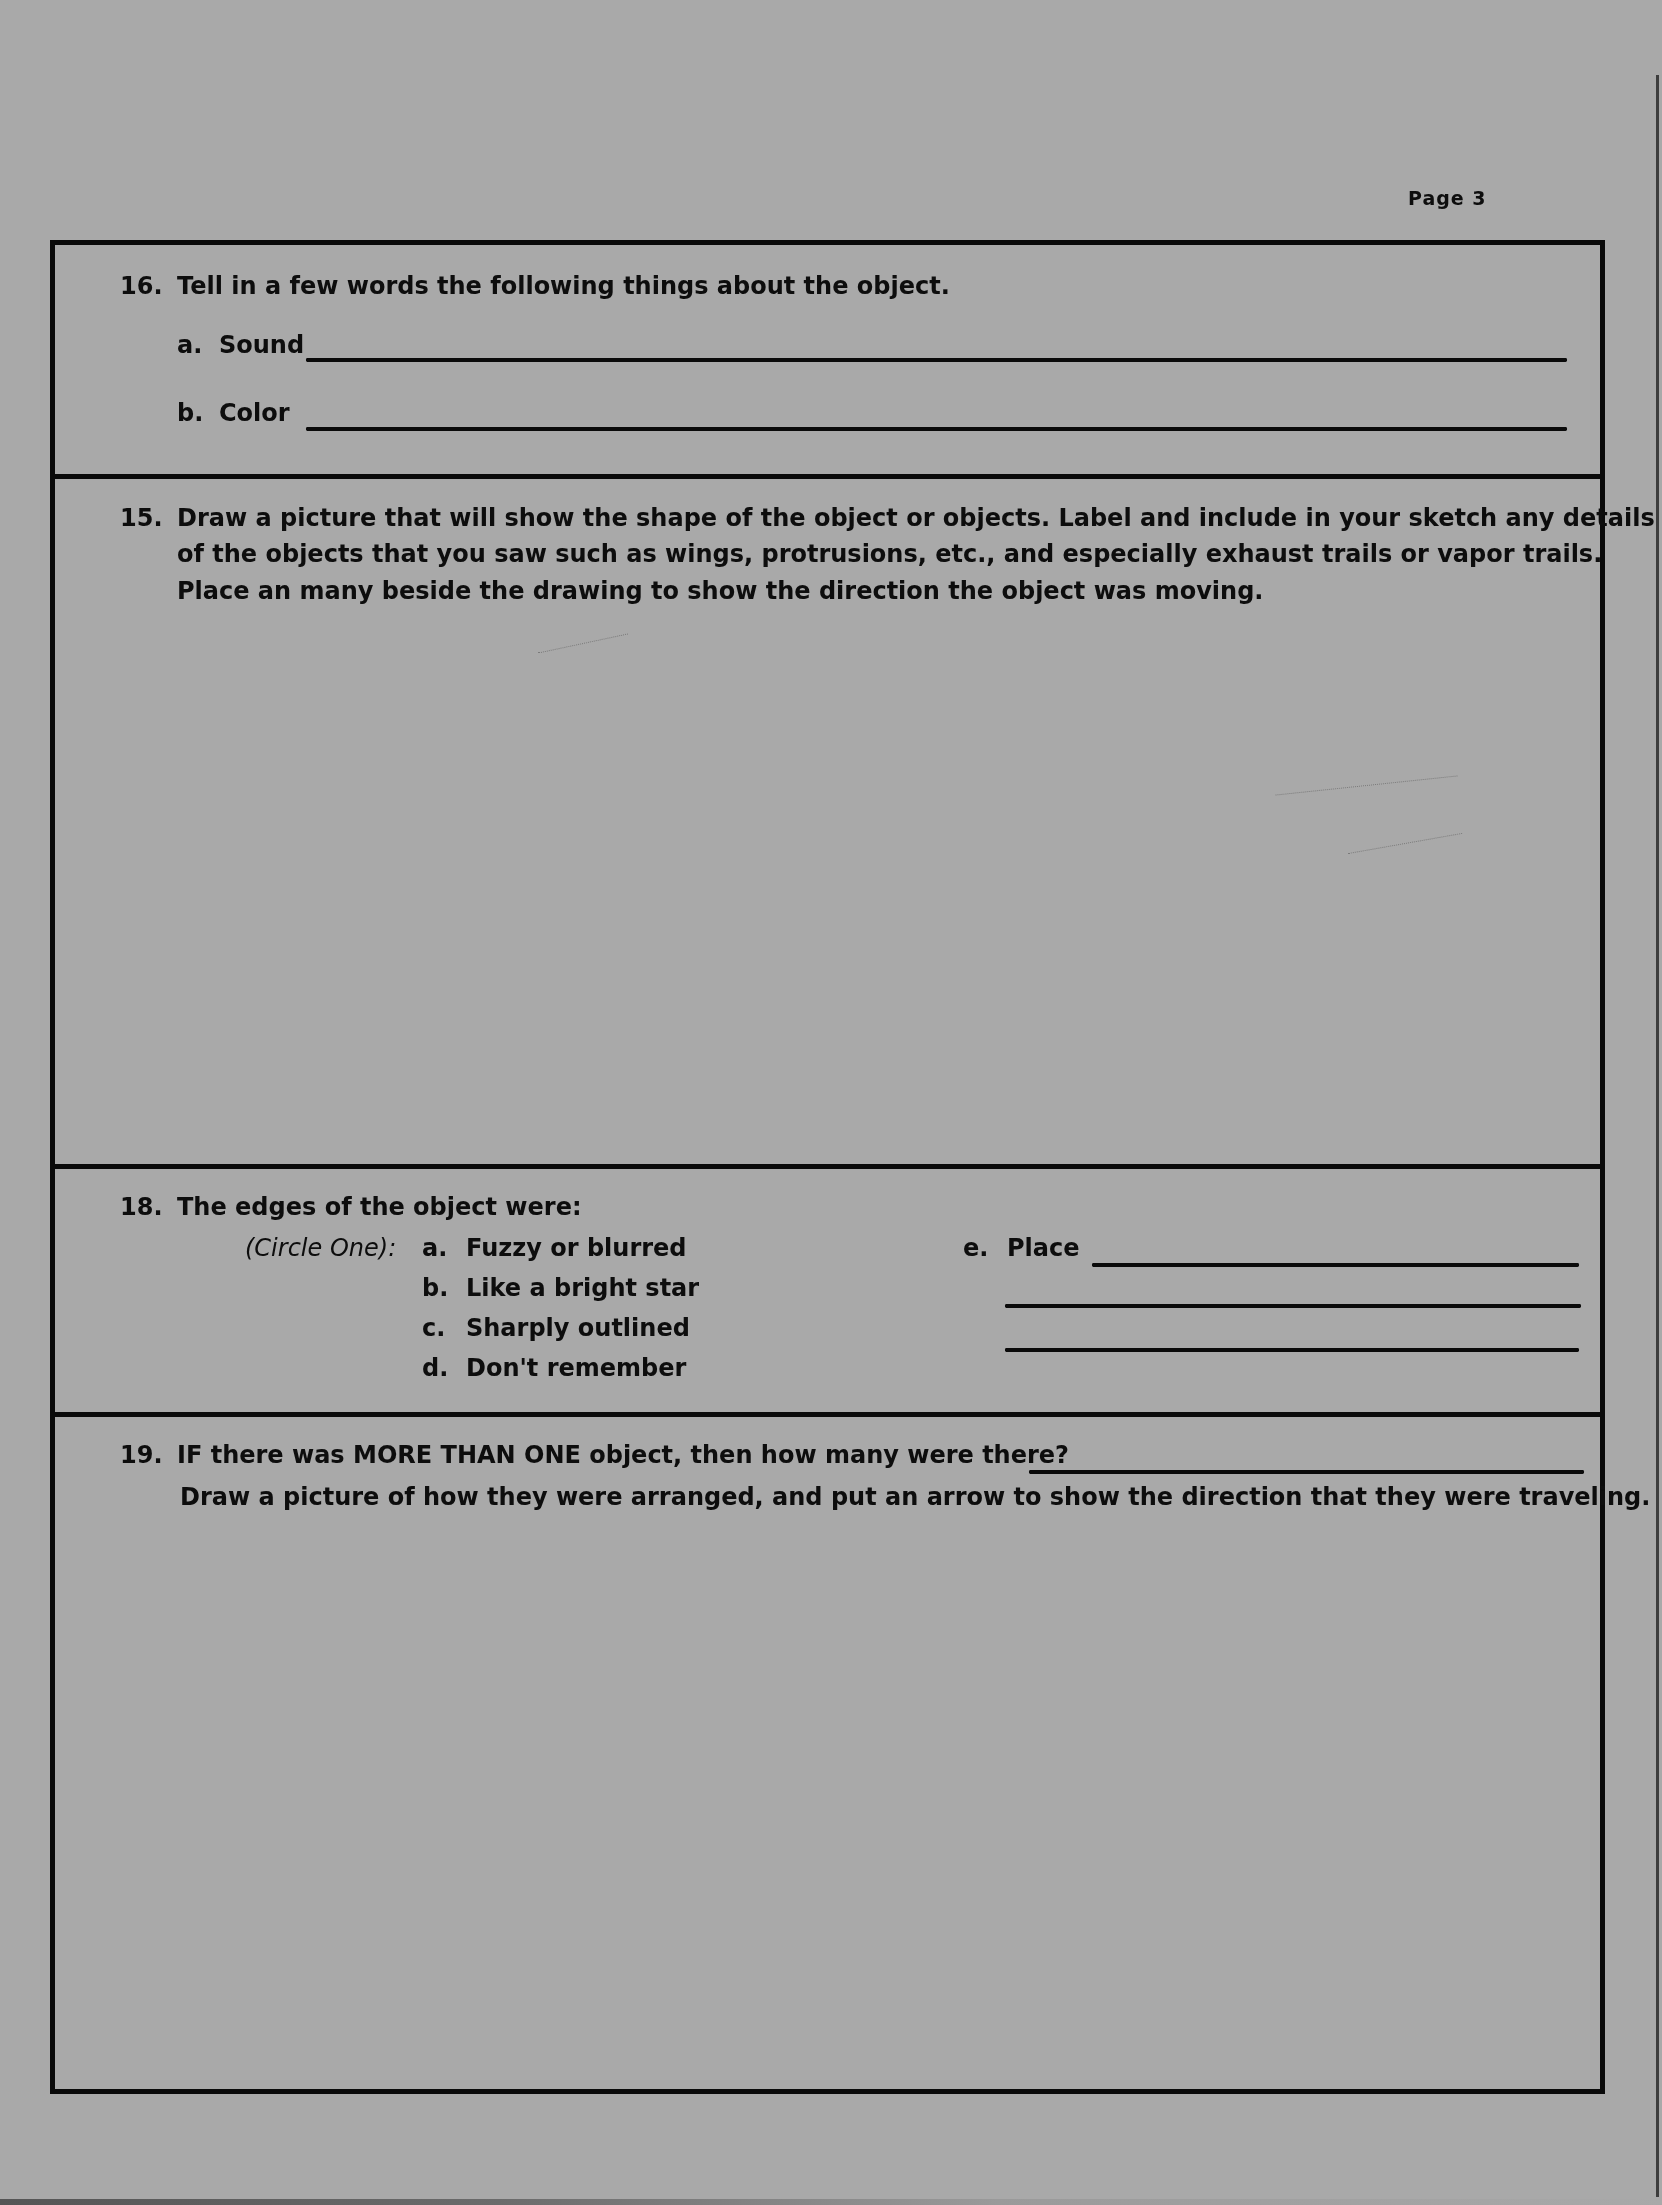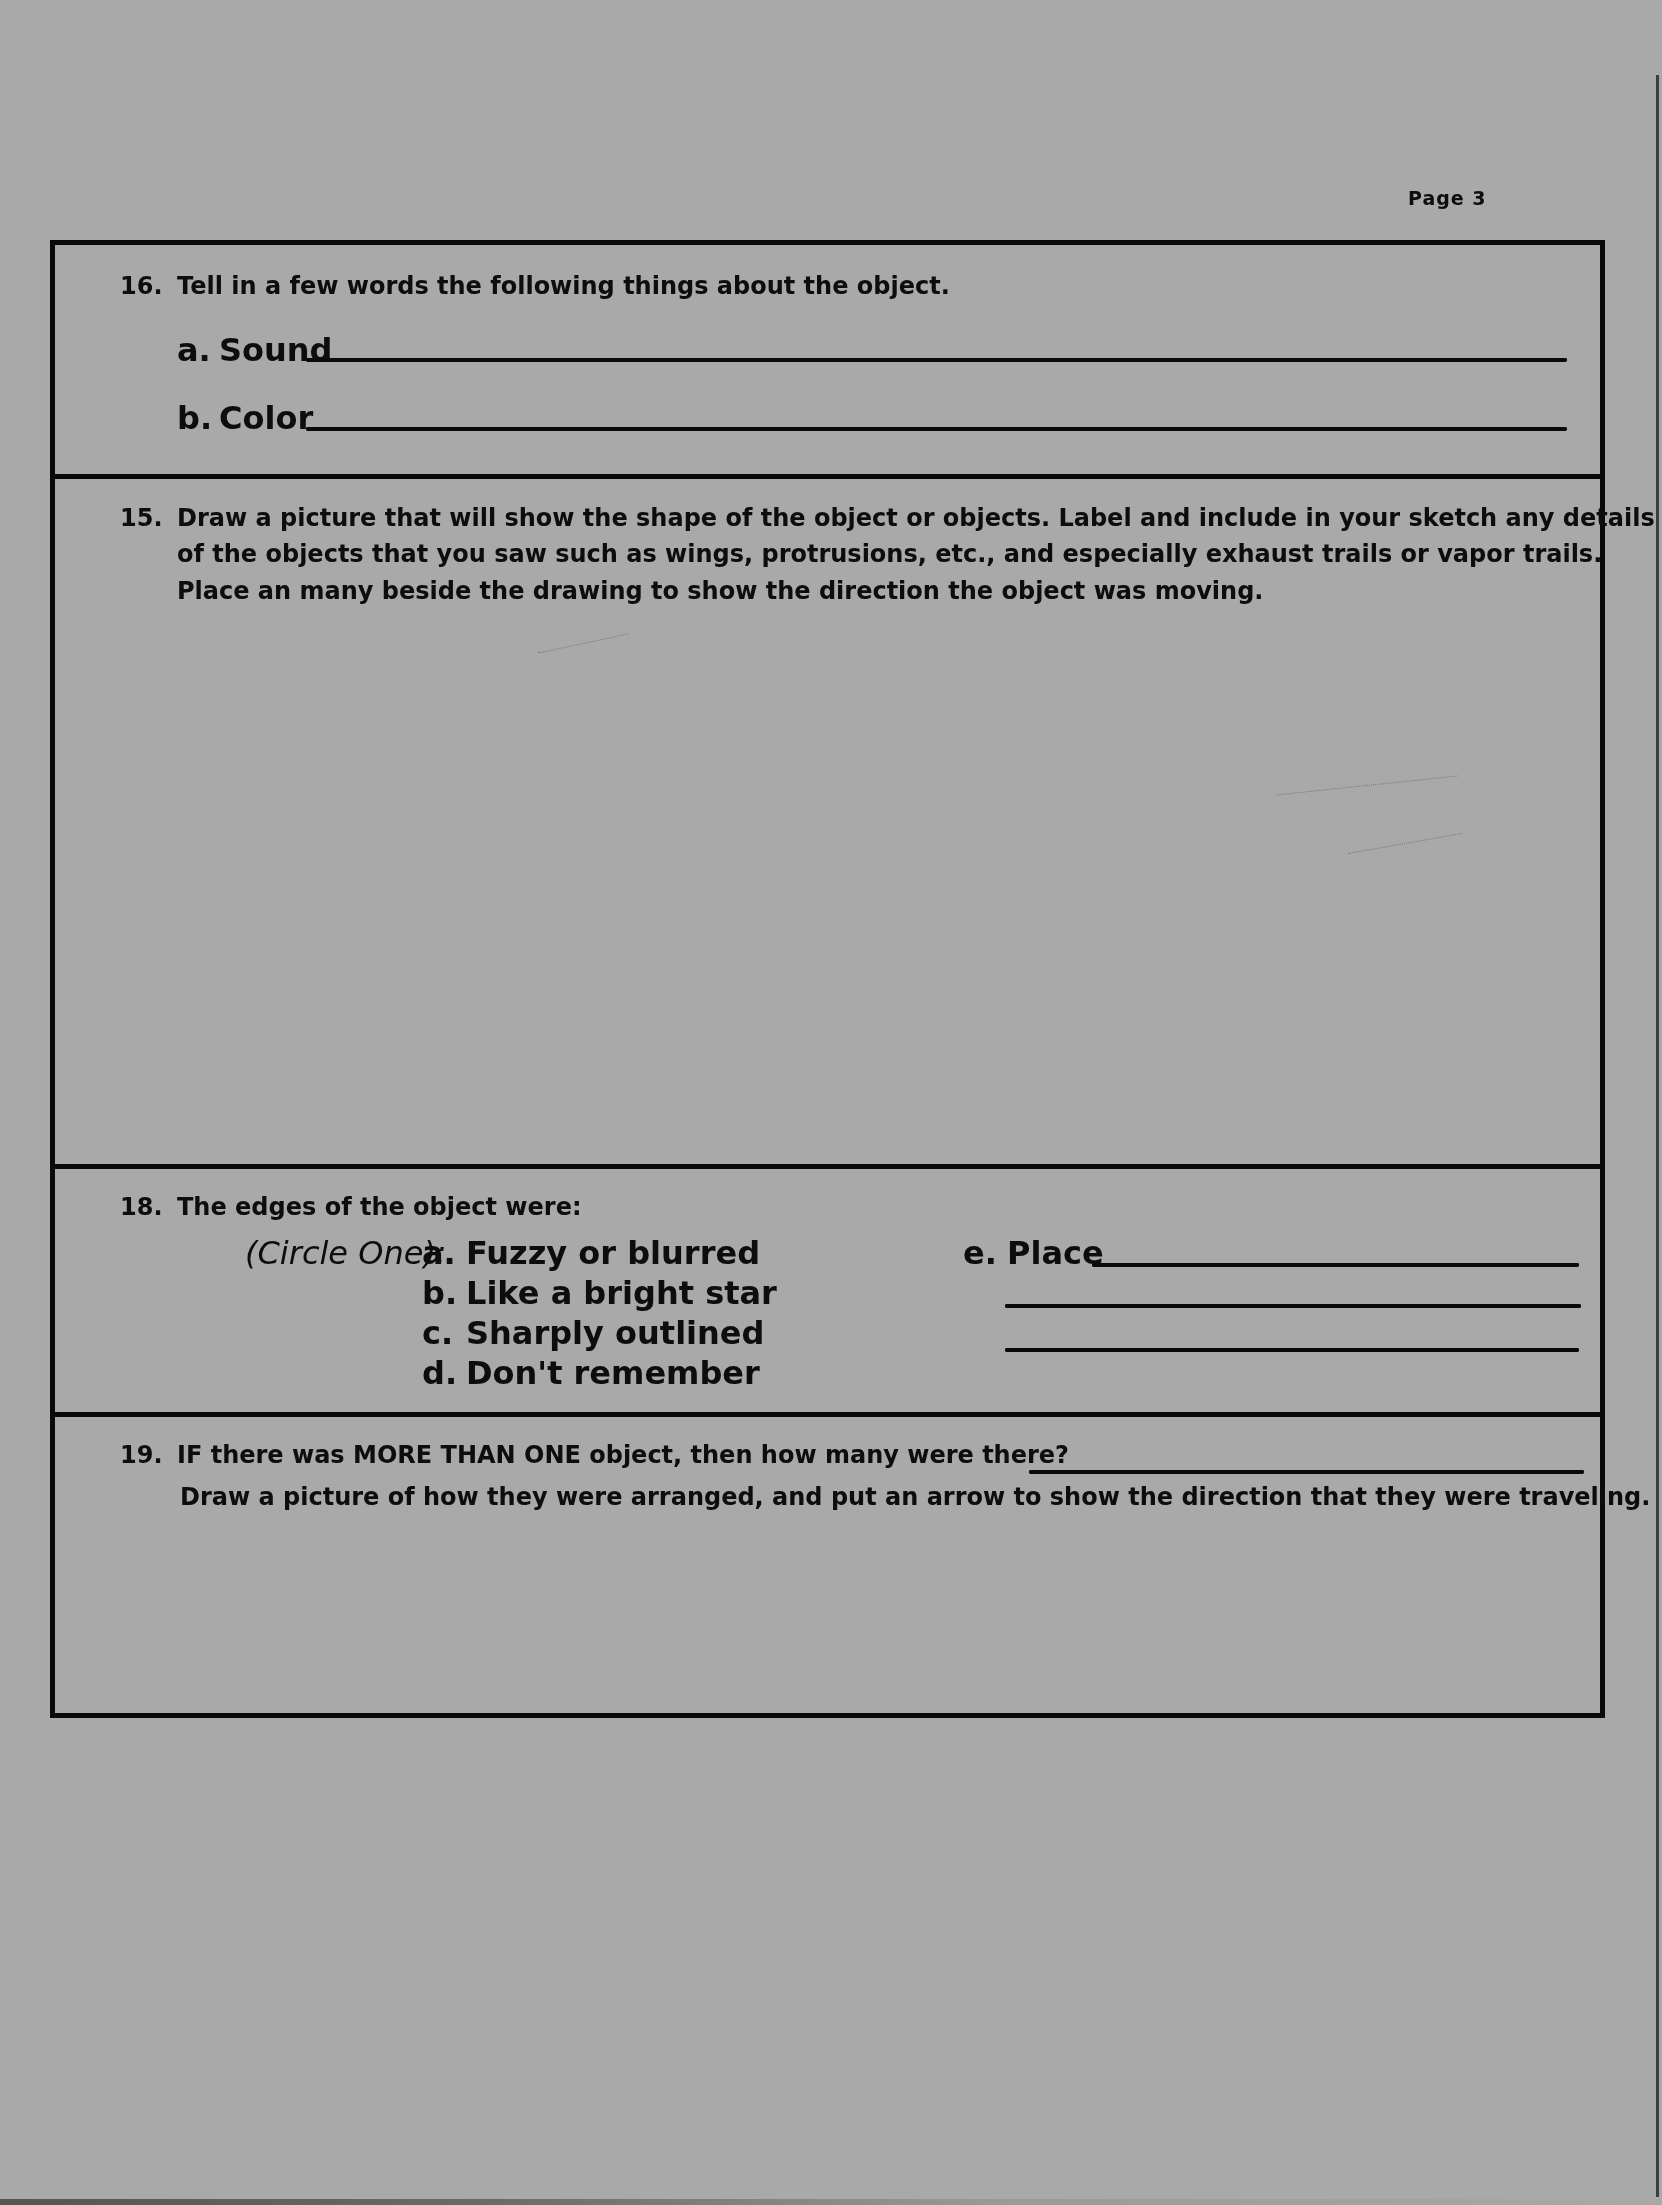--- a/index.html
+++ b/index.html
@@ -38,21 +38,21 @@
       top: 187px;
       font-size: 19px;
       font-weight: bold;
       letter-spacing: 1px;
     }
     .form-box {
       position: absolute;
       left: 50px;
       top: 240px;
       width: 1555px;
-      height: 1478px;
+      height: 1854px;
       border: 5.3px solid #0a0a0a;
       box-sizing: border-box;
     }
     .divider {
       position: absolute;
       left: 0;
       width: 100%;
       height: 4.8px;
       background: #0a0a0a;
     }
@@ -63,21 +63,21 @@
       line-height: 37px;
       white-space: nowrap;
     }
     .q-num {
       display: inline-block;
       width: 57px;
     }
     .indent {
       position: absolute;
       font-weight: bold;
-      font-size: 32px;
+      font-size: 24px;
       white-space: nowrap;
     }
     .rule {
       position: absolute;
       height: 4.3px;
       background: #0a0a0a;
       border-radius: 1.4px;
     }
     .light {
       font-weight: normal;

